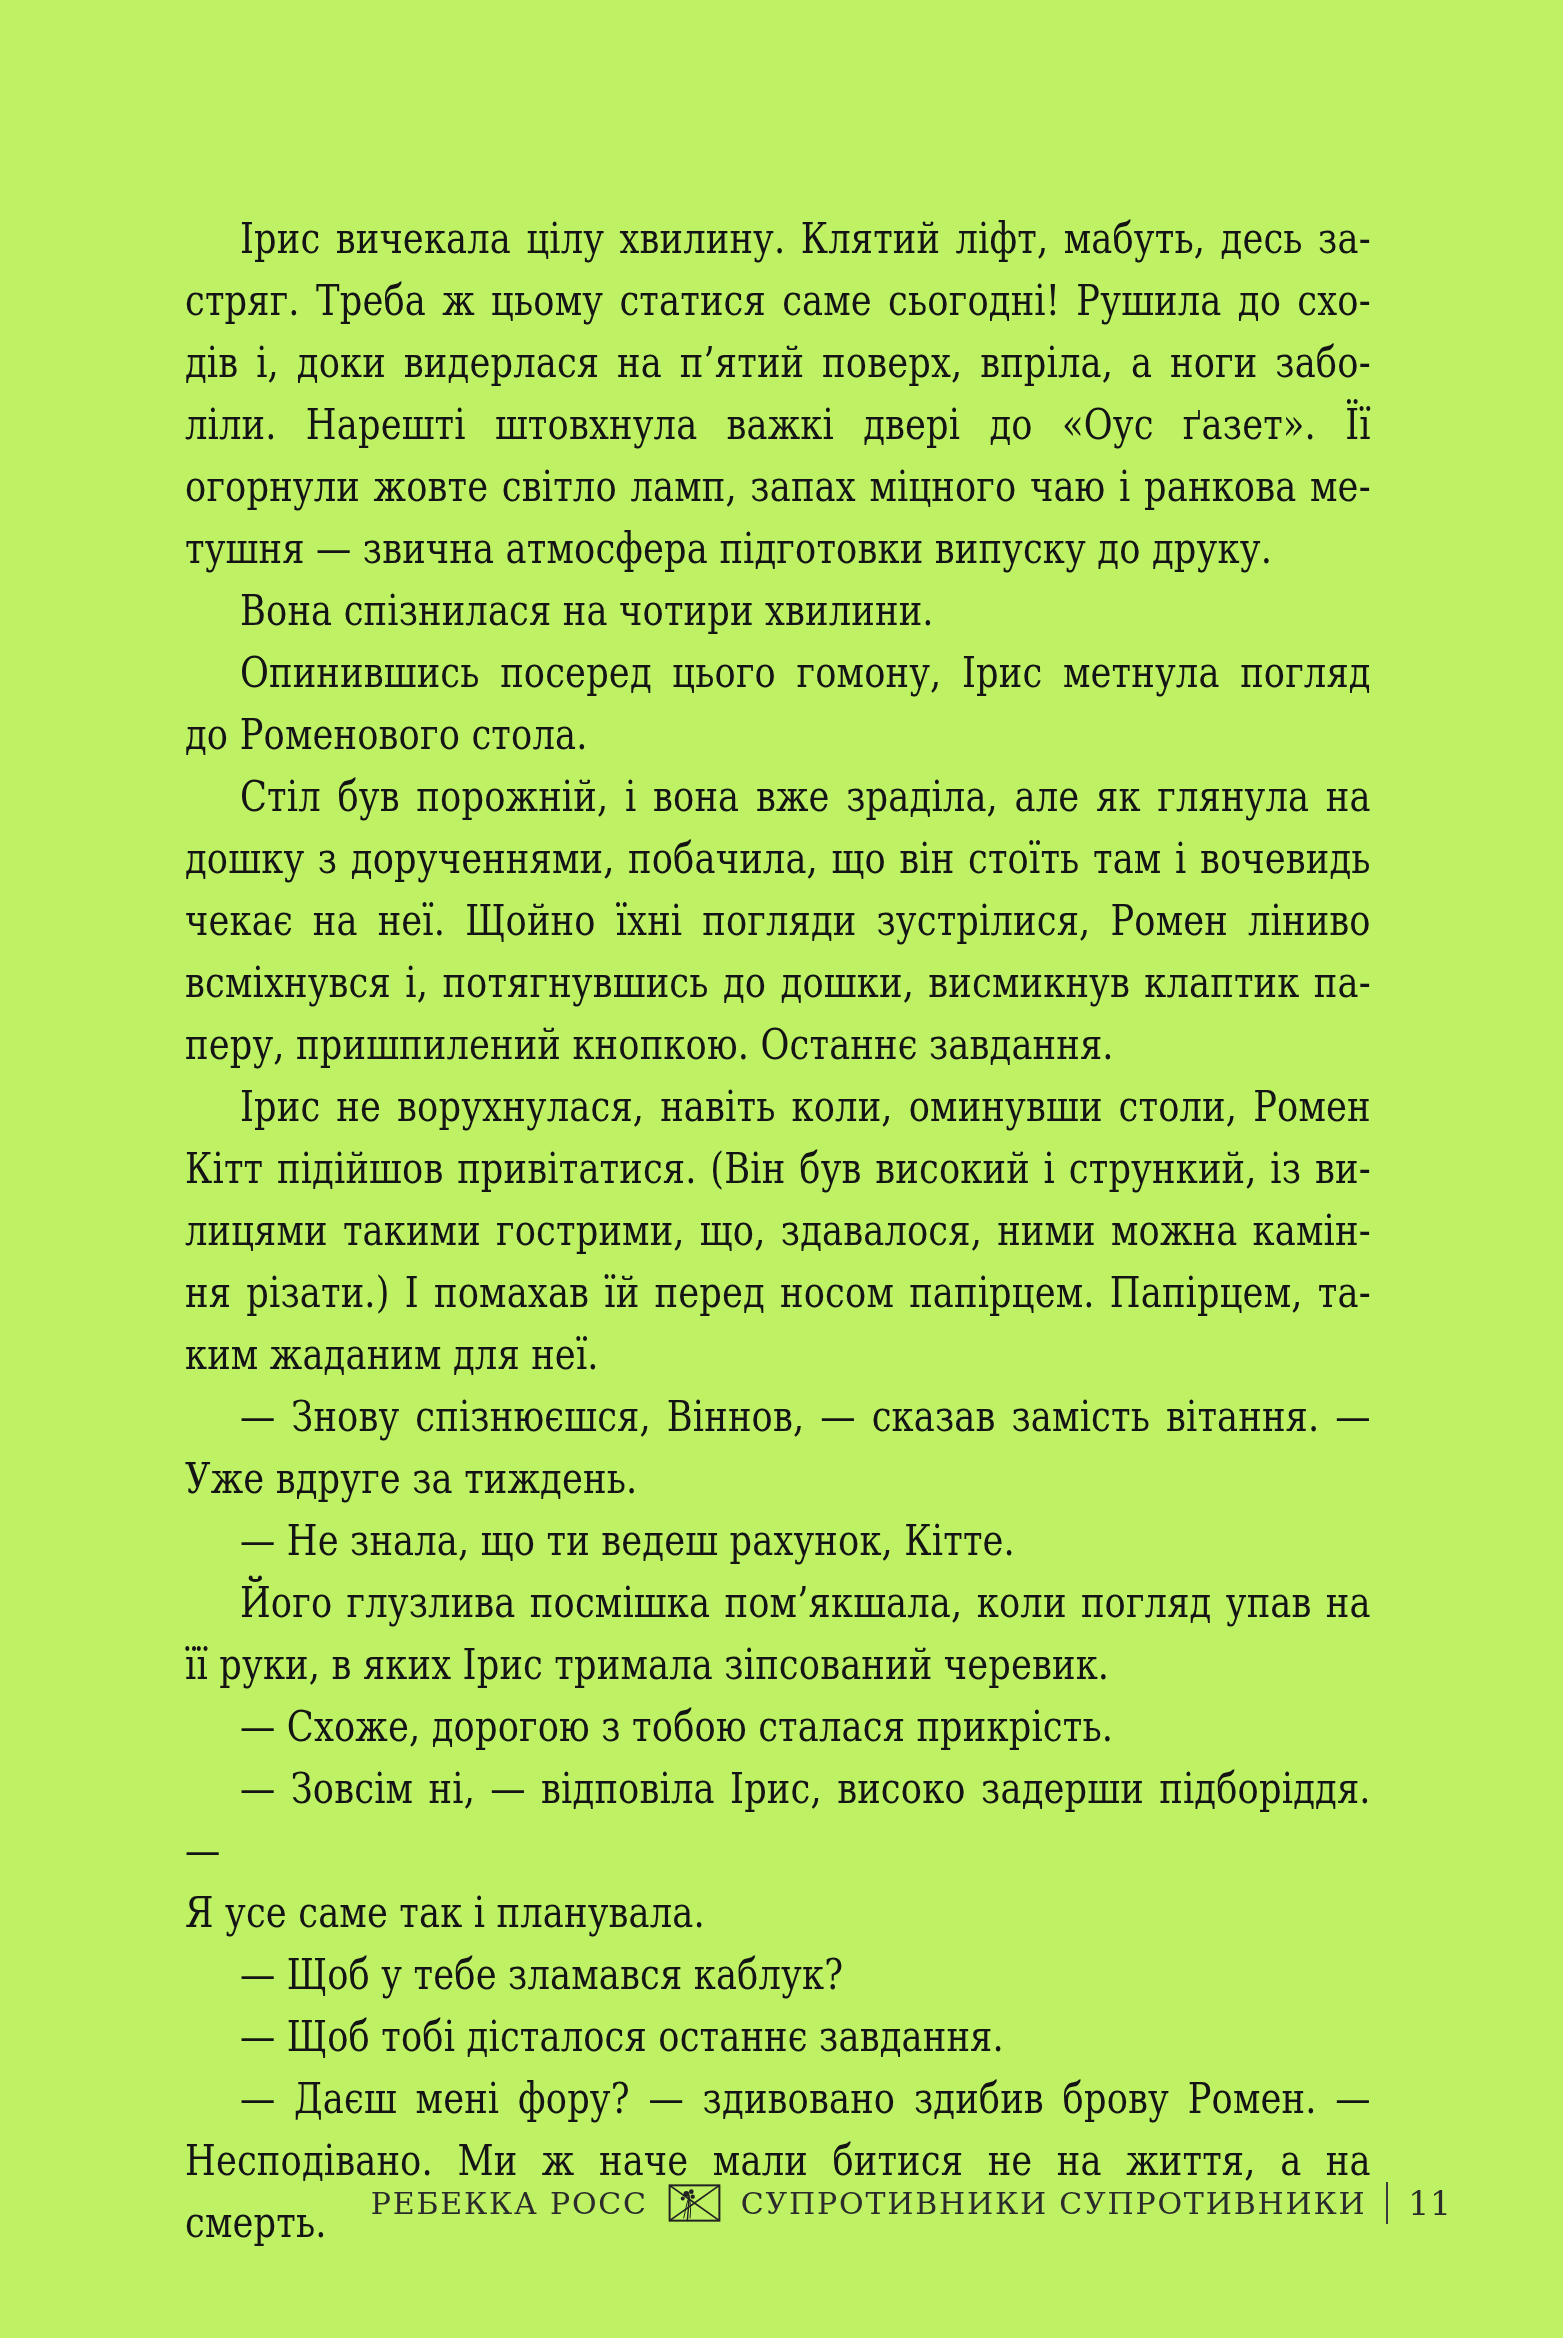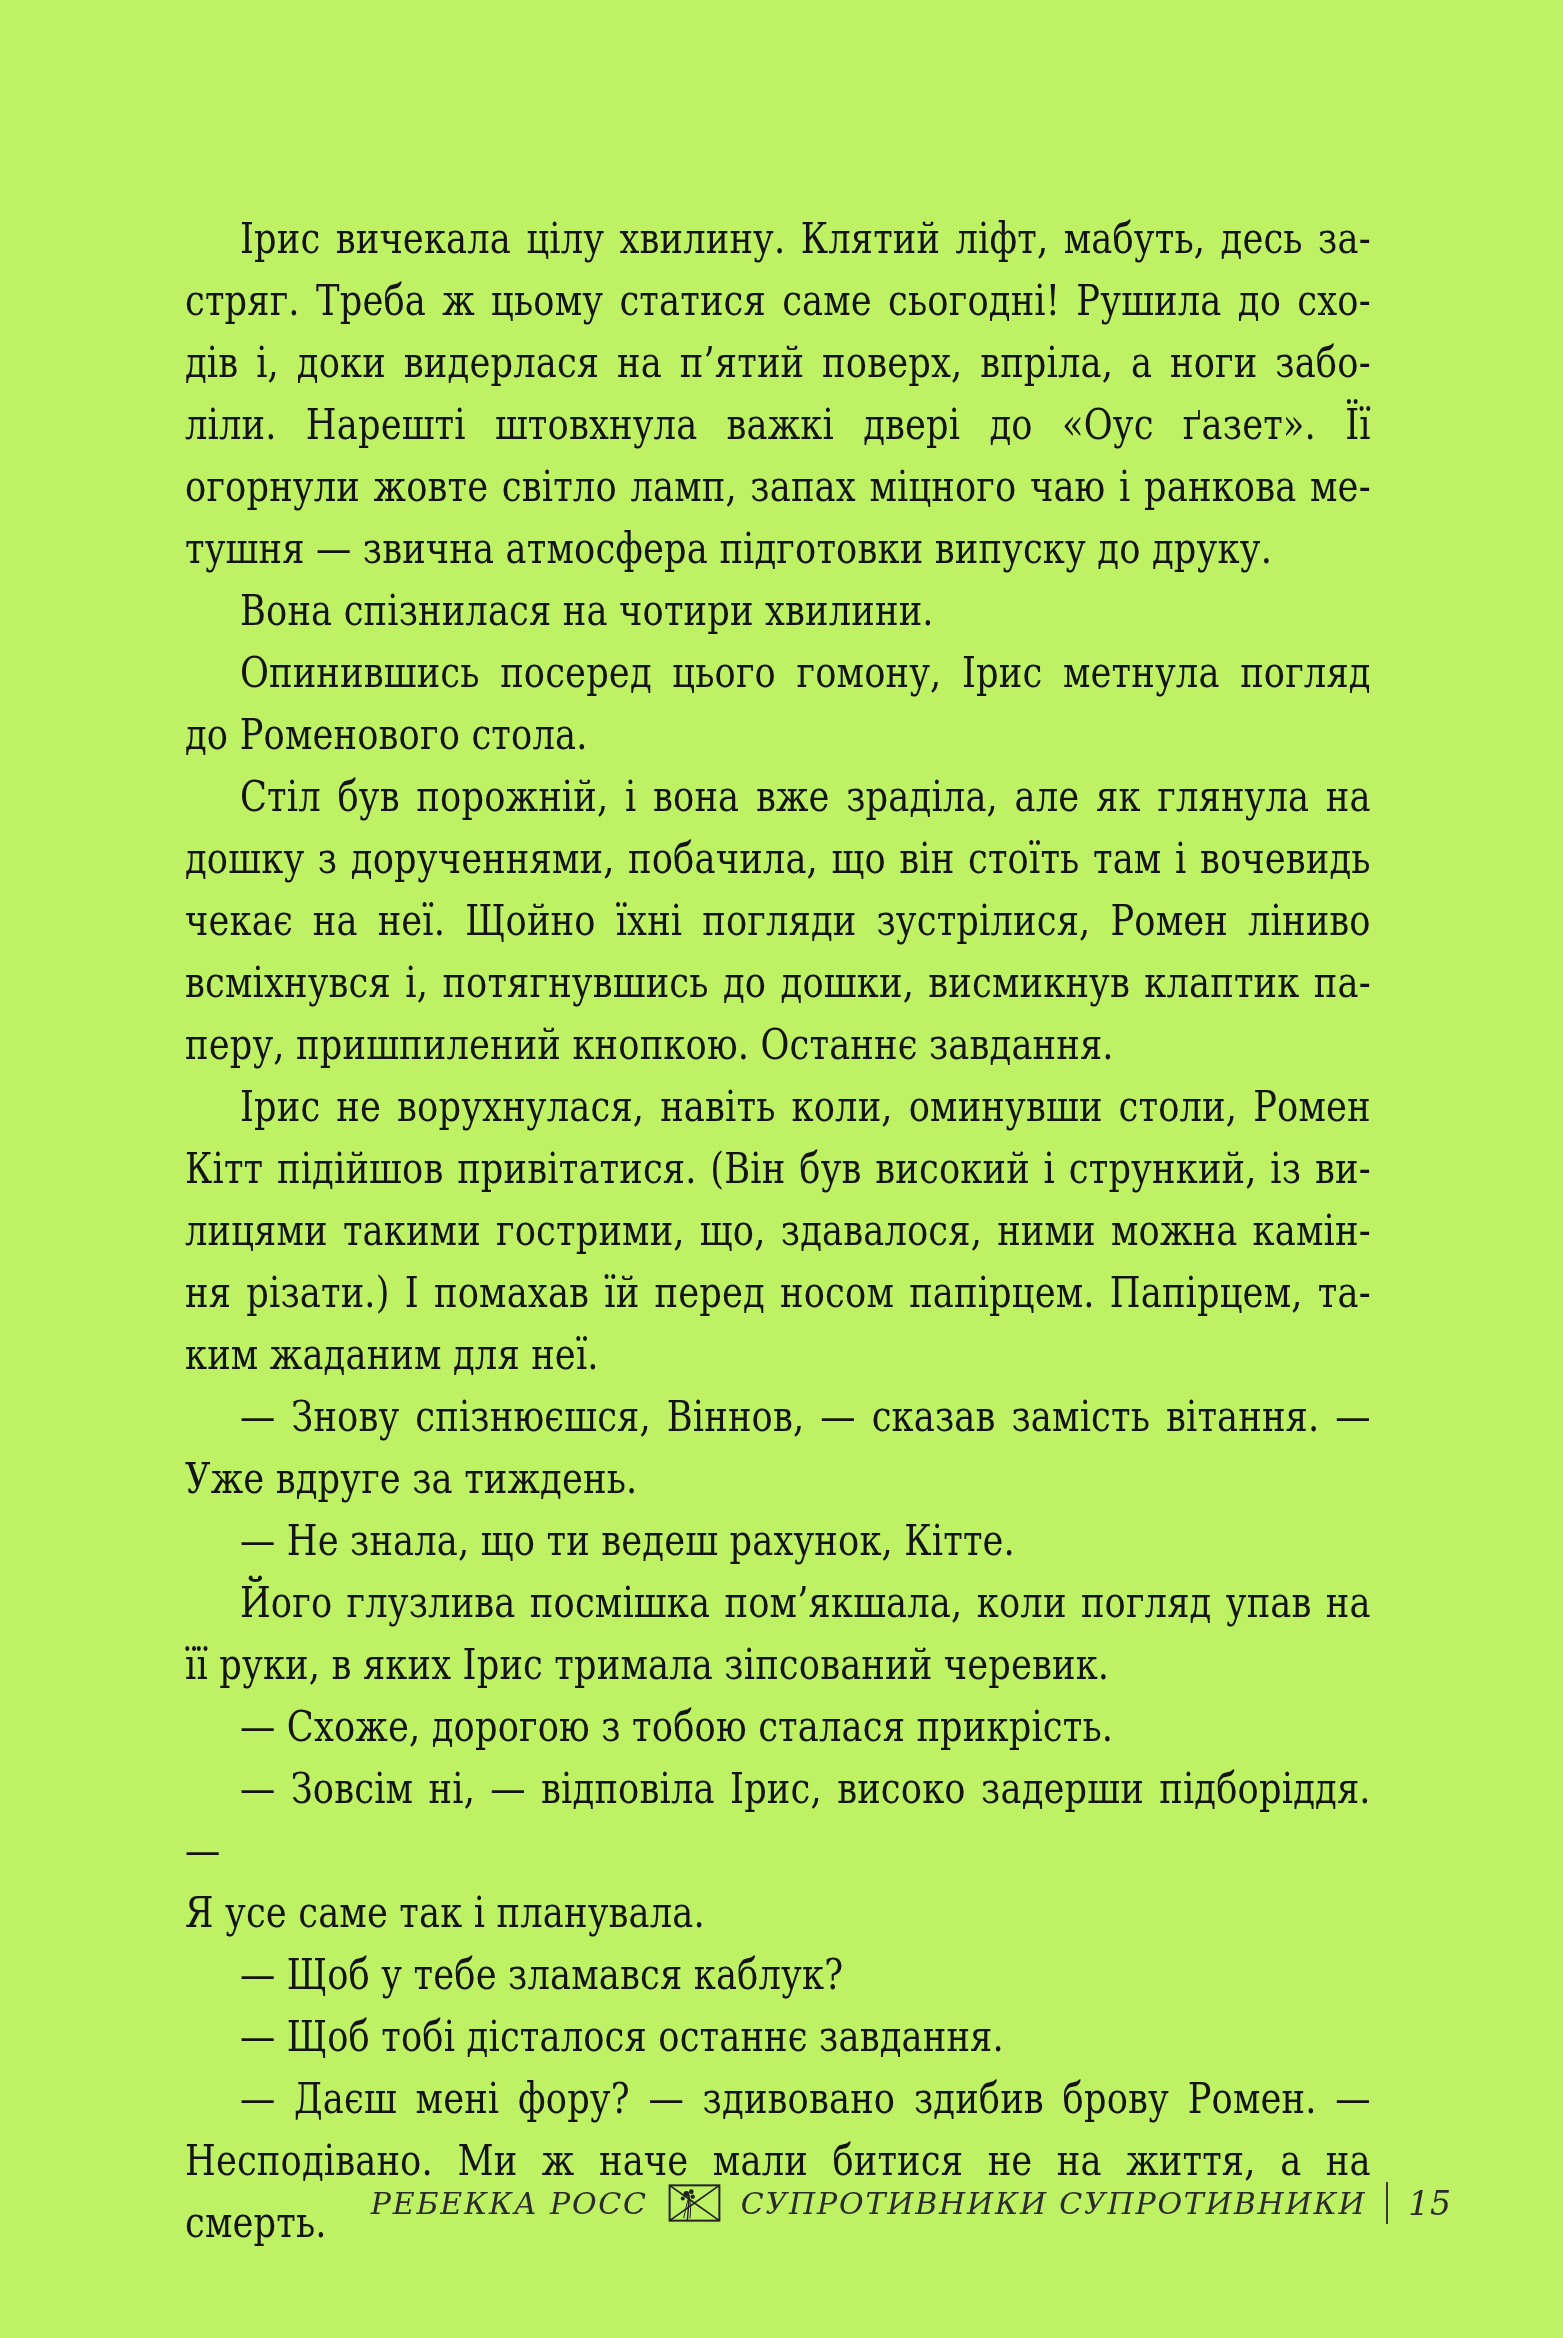--- a/index.html
+++ b/index.html
@@ -39,21 +39,20 @@
 
   .footer {
     position: absolute;
     top: 2182px;
     right: 150px;
     height: 42px;
     display: flex;
     align-items: center;
     gap: 20px;
     color: #2b2b2b;
-    font-style: italic;
   }
   .footer .cap {
     font-size: 30px;
     letter-spacing: 1.8px;
     white-space: nowrap;
     color: #2b2b2b;
   }
   .footer .ornament {
     width: 53px;
     height: 38px;
@@ -120,17 +119,17 @@
         <circle cx="25.5" cy="8.5" r="2.6" fill="#222222"></circle>
         <circle cx="27" cy="14" r="2.4" fill="#222222"></circle>
         <circle cx="16" cy="16" r="2.2" fill="#222222"></circle>
         <path d="M23 12 C23 20 22 30 21 41" stroke="#222222" stroke-width="1.6"></path>
         <path d="M23 14 C20 22 19 30 17 38" stroke="#222222" stroke-width="1.1"></path>
         <path d="M23 14 C25 22 25 30 24 38" stroke="#222222" stroke-width="1.1"></path>
       </g>
     </svg>
     <span class="cap">СУПРОТИВНИКИ СУПРОТИВНИКИ</span>
     <span class="vbar"></span>
-    <span class="pagenum">15</span>
+    <span class="pagenum">11</span>
   </div>
 
 </div>
 
 
 </body></html>

